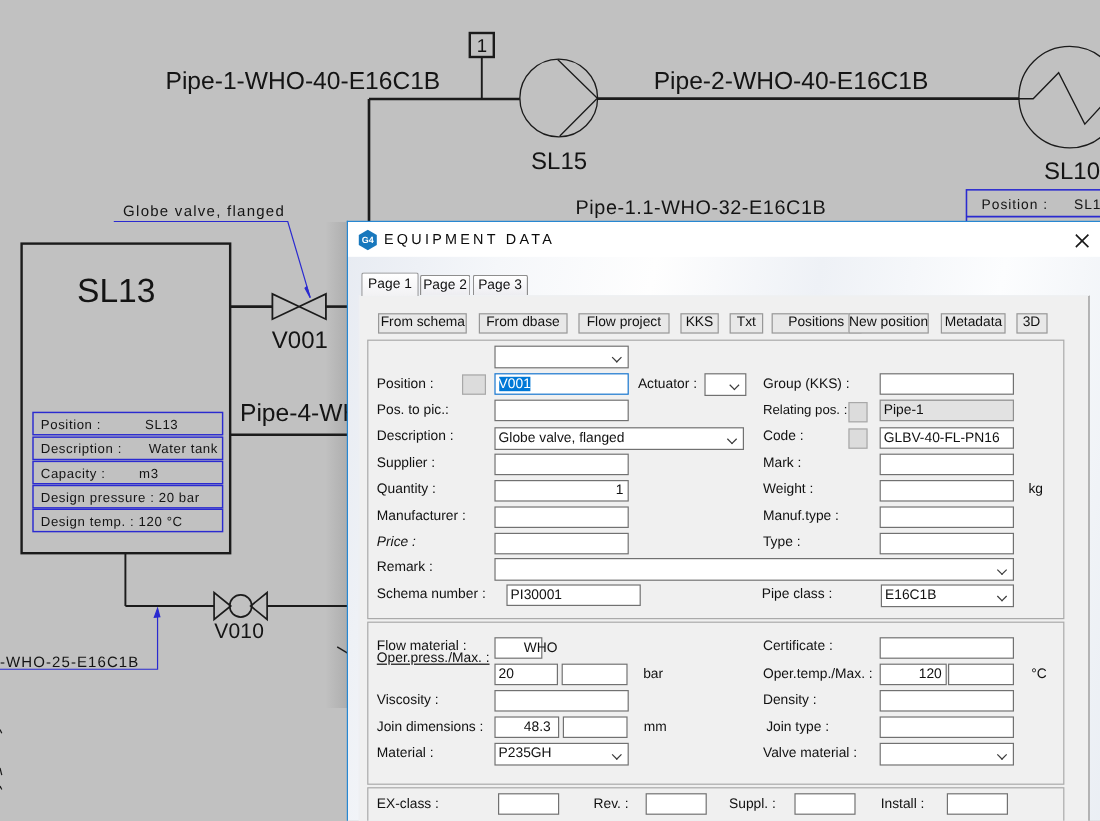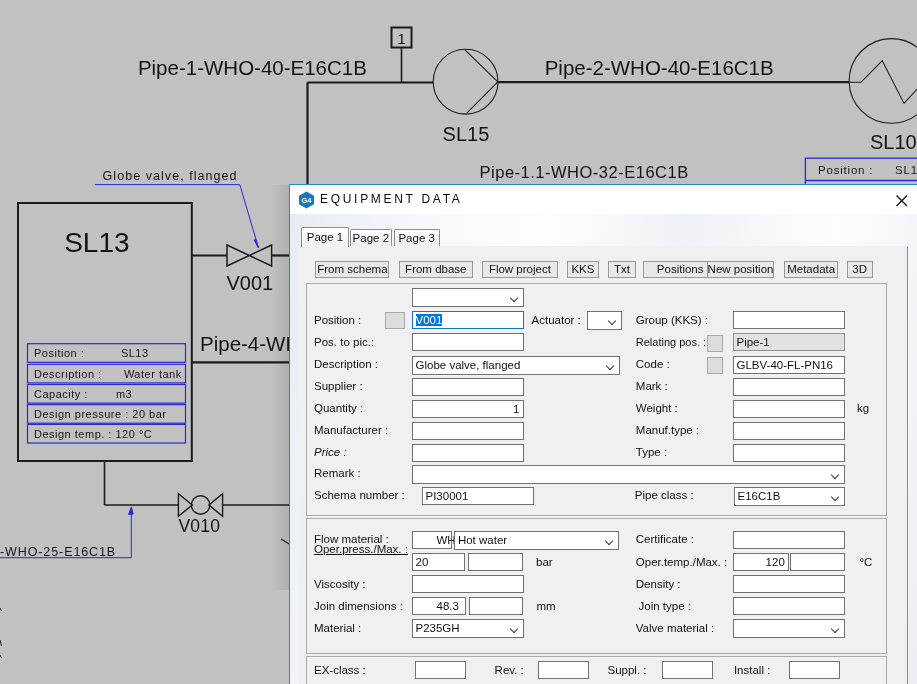--- a/index.html
+++ b/index.html
@@ -200,21 +200,20 @@
           <span class="chev"></span>
         </div>
 
     <div class="lbl" style="left:17.5px;top:244px;">Schema number :</div>
     <div class="fld" style="left:115px;top:242.4px;width:112px;margin-left:10px;">PI30001</div>
     <div class="lbl" style="left:338.3px;top:244px;">Pipe class :</div>
     <div class="cmb" style="left:437px;top:242.4px;width:111px;">E16C1B<span class="chev"></span></div>
 
     <div class="lbl" style="left:17.5px;top:288px;">Flow material :</div>
     <div class="fld" style="left:115px;top:286.2px;width:40px;padding-left:24px;">WHO</div>
-    <div class="cmb" style="left:157.4px;top:286.2px;width:165.6px;">Hot water<span class="chev"></span></div>
     <div class="lbl" style="left:339.3px;top:288px;">Certificate :</div>
     <div class="fld" style="left:436px;top:286.2px;width:112.4px;"></div>
 
     <div class="lbl" style="left:17.5px;top:298px;text-decoration:underline;">Oper.press./Max. :</div>
     <div class="fld" style="left:115px;top:308.9px;width:53px;">20</div>
     <div class="fld" style="left:171.1px;top:308.9px;width:55.8px;"></div>
     <div class="lbl" style="left:239.5px;top:311px;">bar</div>
     <div class="lbl" style="left:339.3px;top:311px;">Oper.temp./Max. :</div>
     <div class="fld ra" style="left:436px;top:308.9px;width:56.3px;">120</div>
     <div class="fld" style="left:493.8px;top:308.9px;width:54.6px;"></div>

